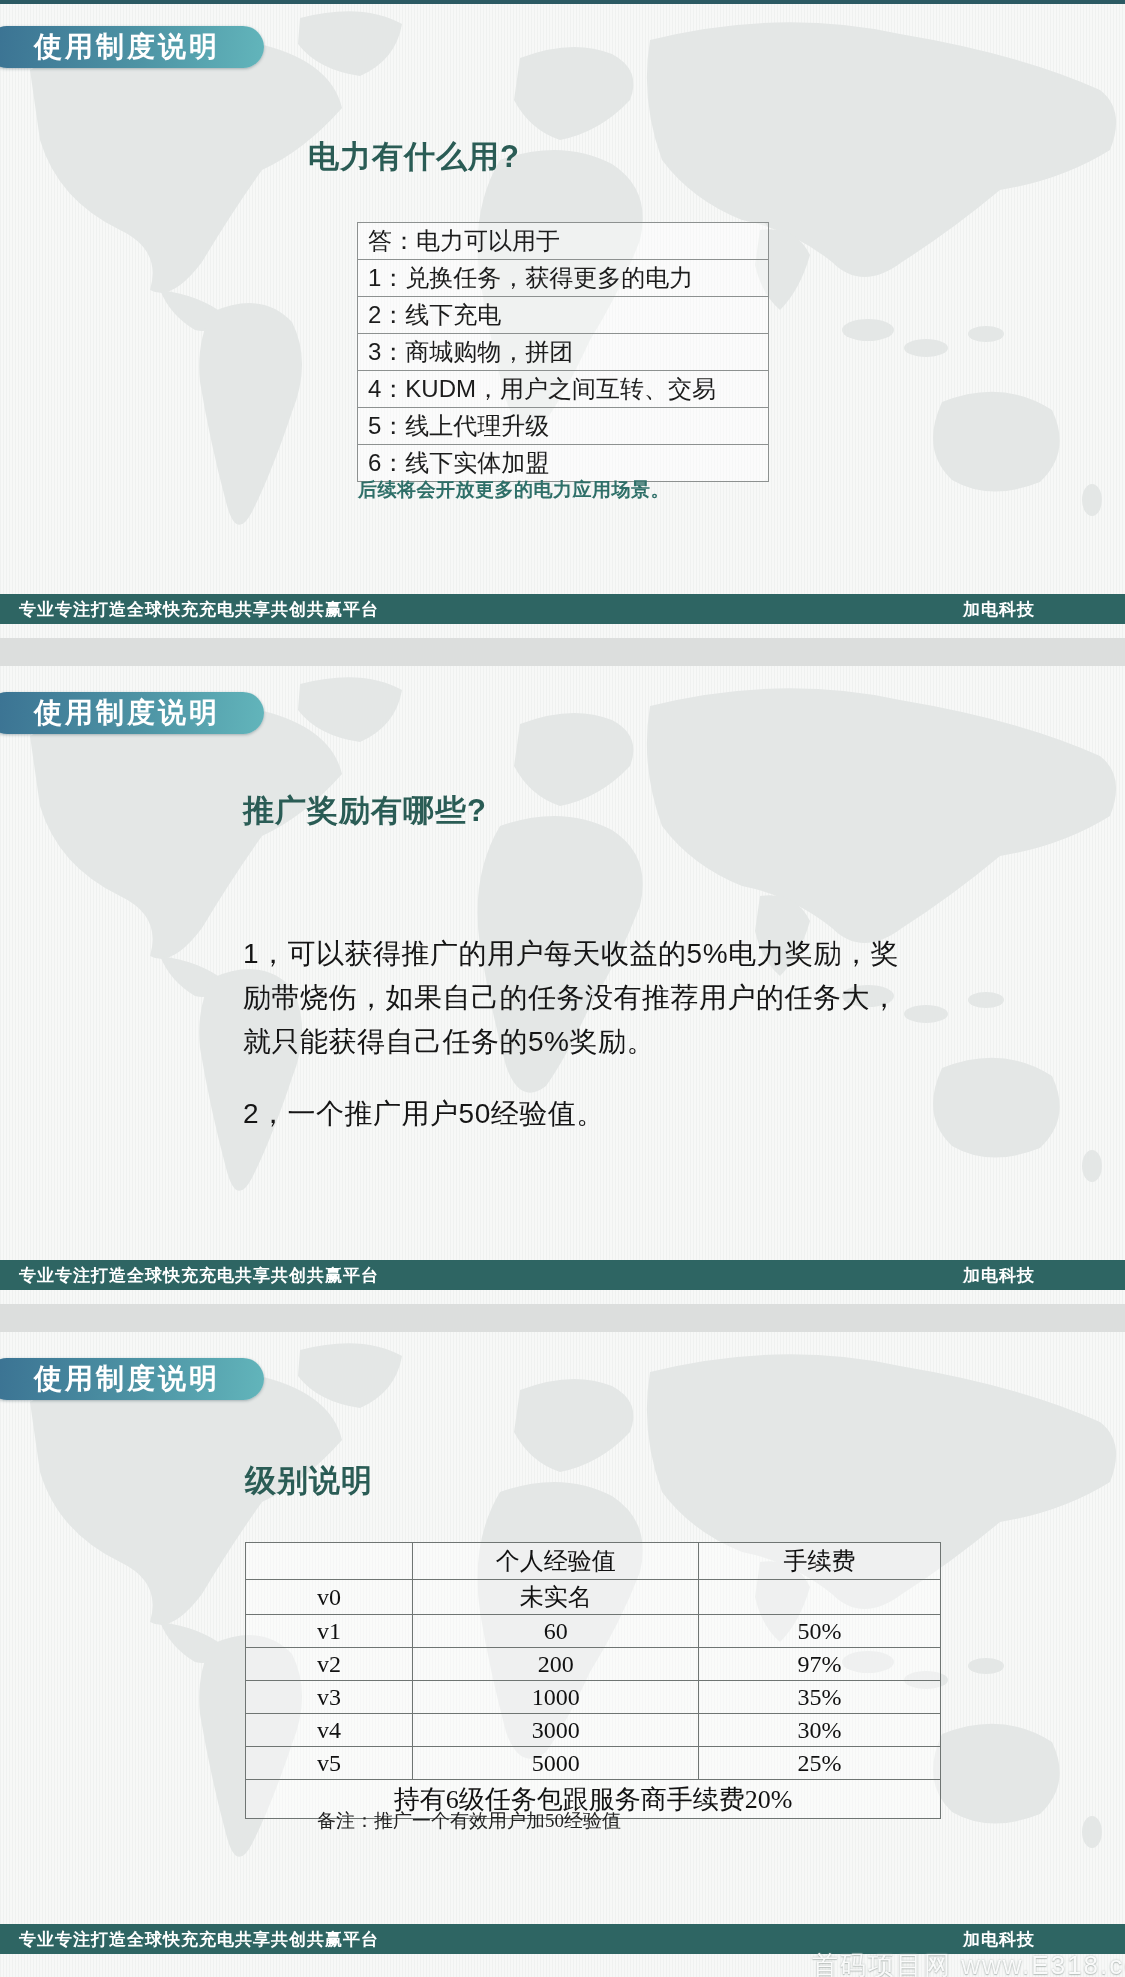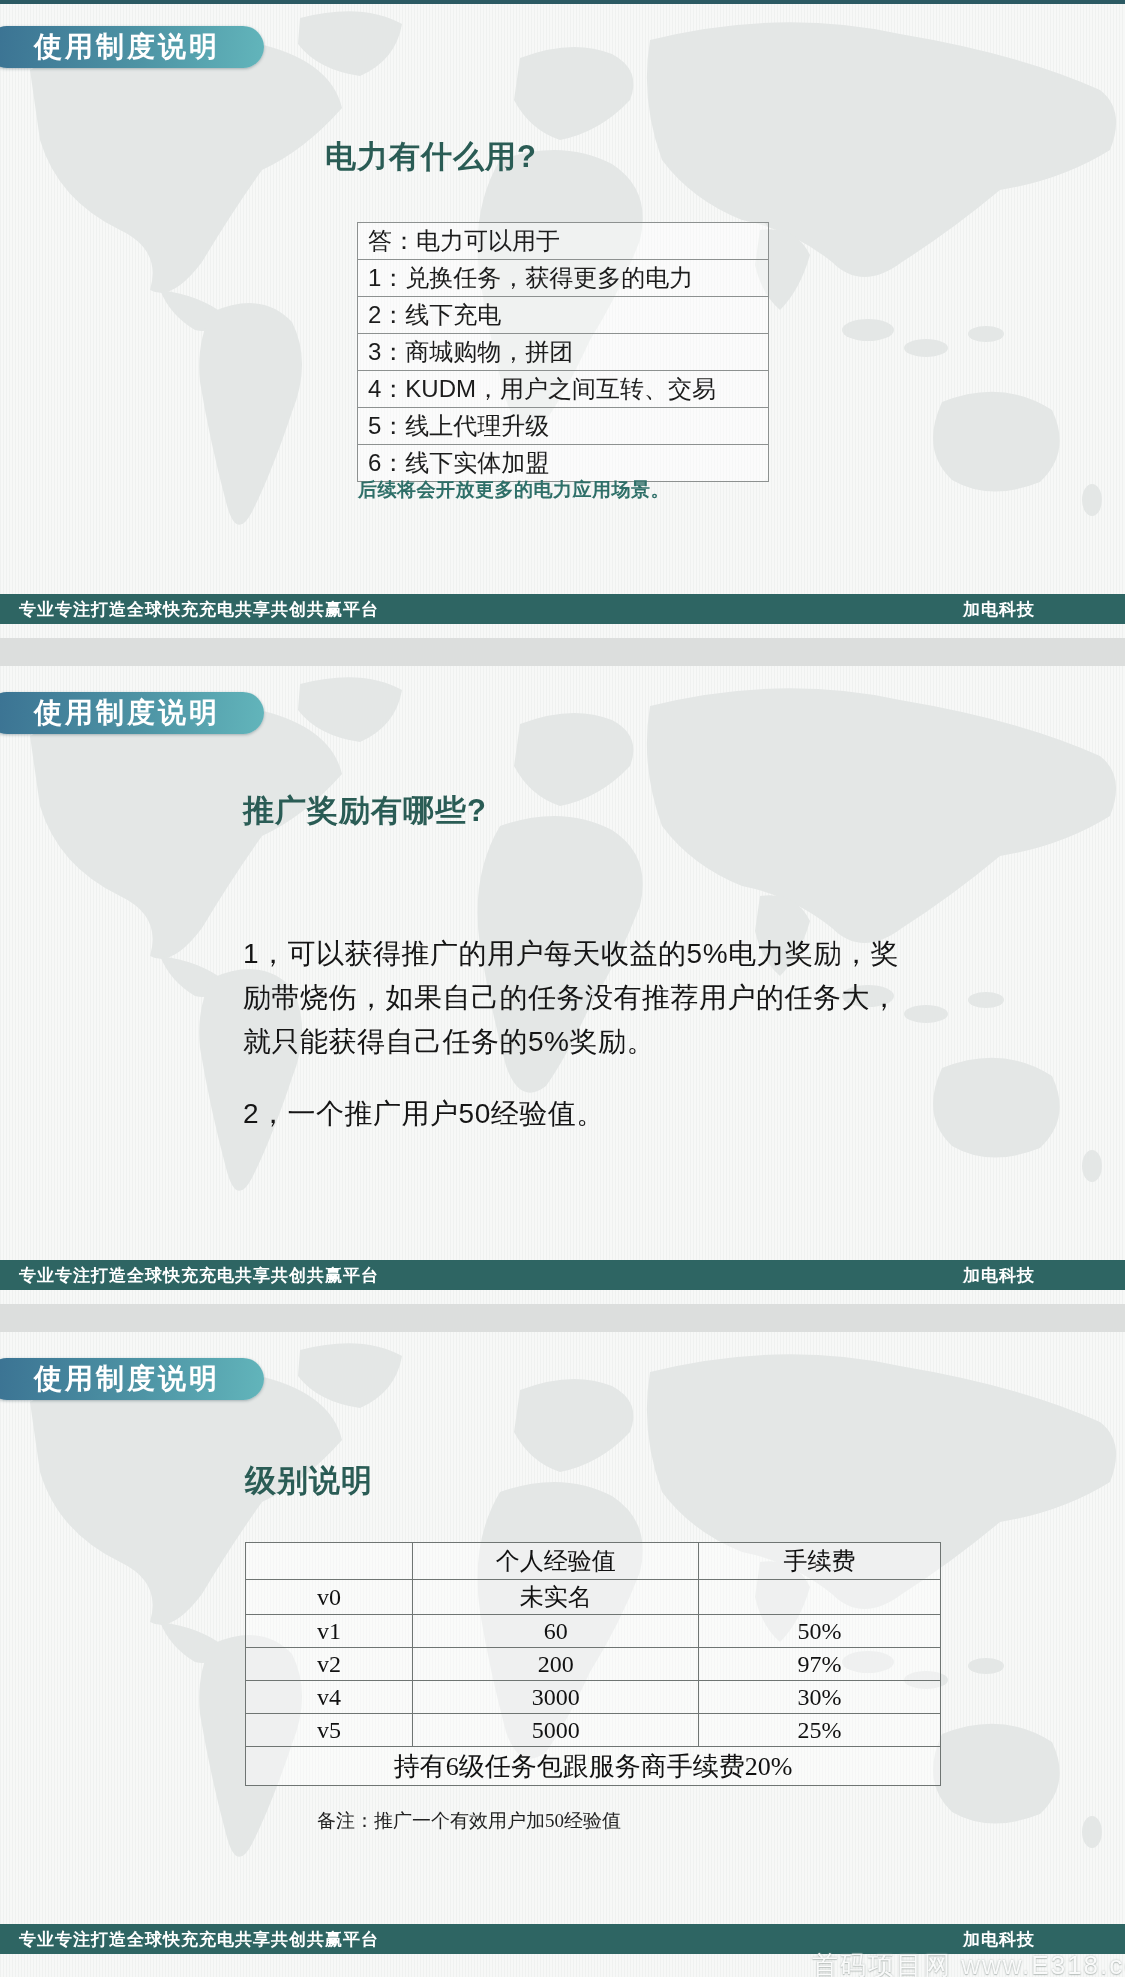--- a/index.html
+++ b/index.html
@@ -41,21 +41,21 @@
     padding-left:48px;box-sizing:border-box;
   }
   .badge span{
     color:#ffffff;font-size:28px;font-weight:bold;letter-spacing:3px;line-height:1;
   }
 
   .title{
     position:absolute;margin:0;
     color:#2a5c55;font-size:31px;font-weight:bold;letter-spacing:1px;
   }
-  .title-1{left:325px;top:136px;}
+  .title-1{left:308px;top:136px;}
   .title-2{left:243px;top:124px;}
   .title-3{left:245px;top:128px;}
 
   .qtable{
     position:absolute;left:357px;top:222px;width:412px;
     border-collapse:collapse;
     background:rgba(255,255,255,0.45);
     border-radius:9px;
   }
   .qtable td{
@@ -290,20 +290,25 @@
           <td class="c1">v1</td>
           <td class="c2">60</td>
           <td class="c3">50%</td>
         </tr>
         <tr>
           <td class="c1">v2</td>
           <td class="c2">200</td>
           <td class="c3">97%</td>
         </tr>
         <tr>
+          <td class="c1">v3</td>
+          <td class="c2">1000</td>
+          <td class="c3">35%</td>
+        </tr>
+        <tr>
           <td class="c1">v4</td>
           <td class="c2">3000</td>
           <td class="c3">30%</td>
         </tr>
         <tr>
           <td class="c1">v5</td>
           <td class="c2">5000</td>
           <td class="c3">25%</td>
         </tr>
         <tr>

